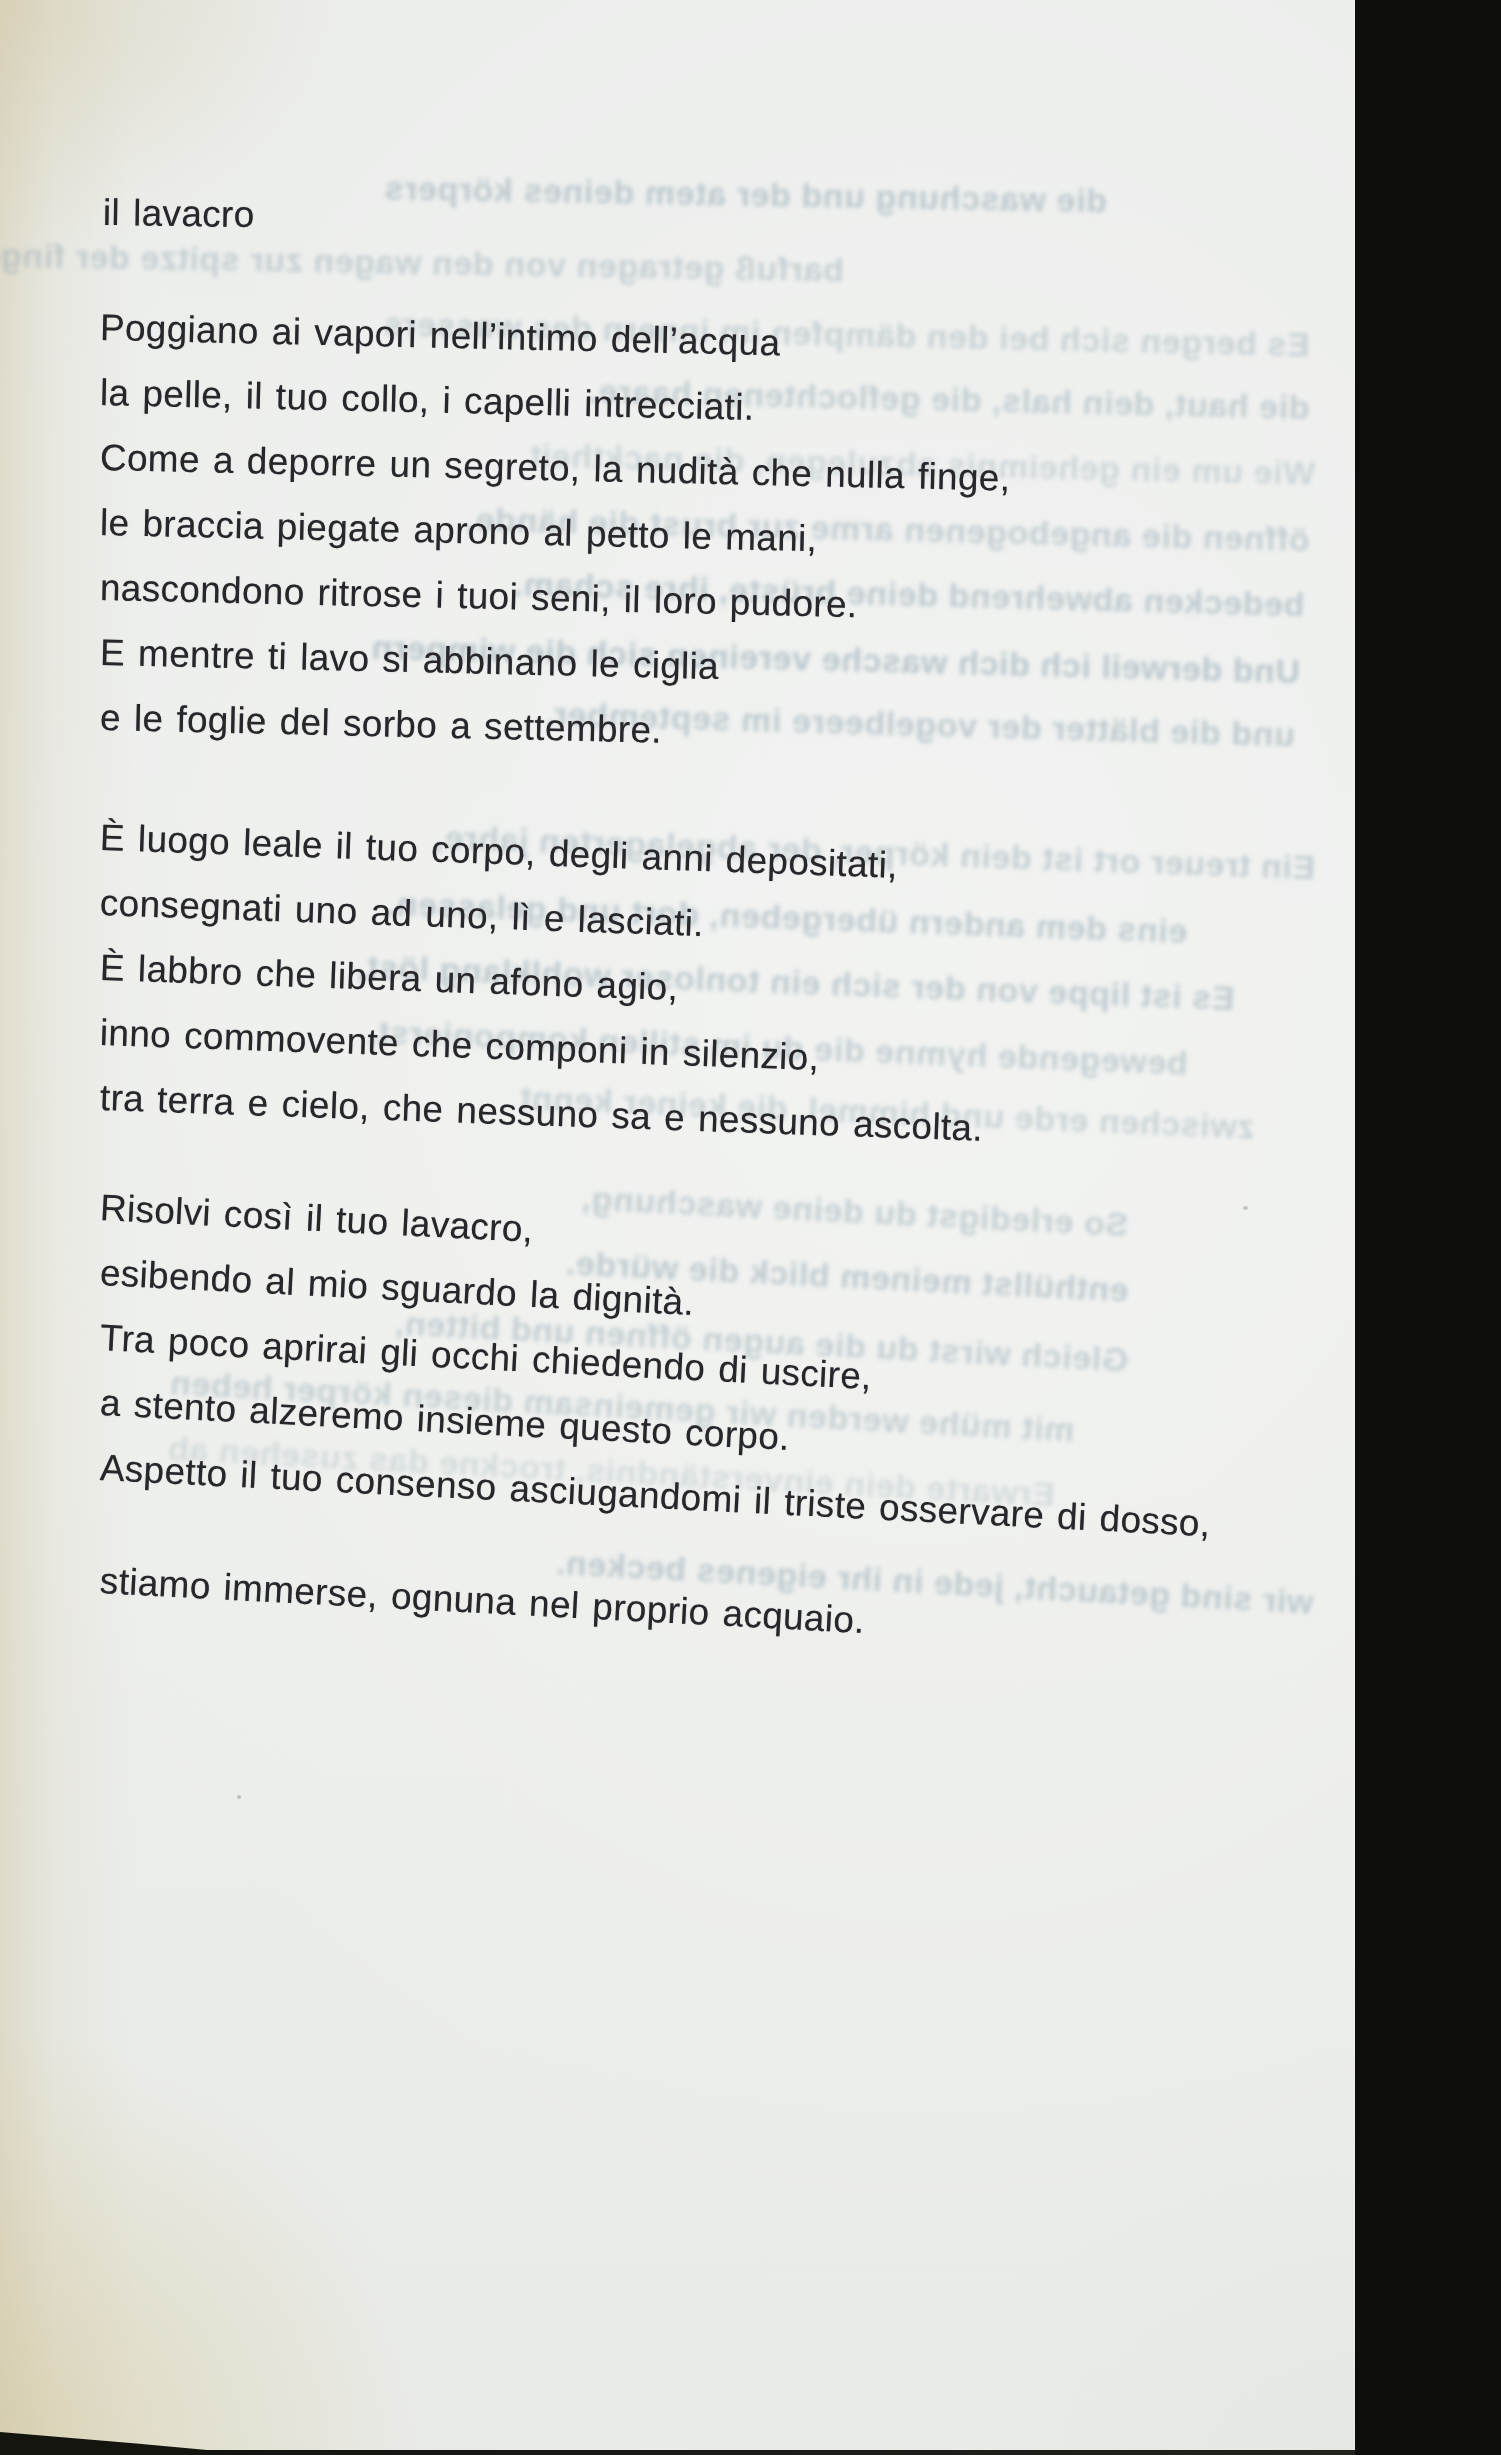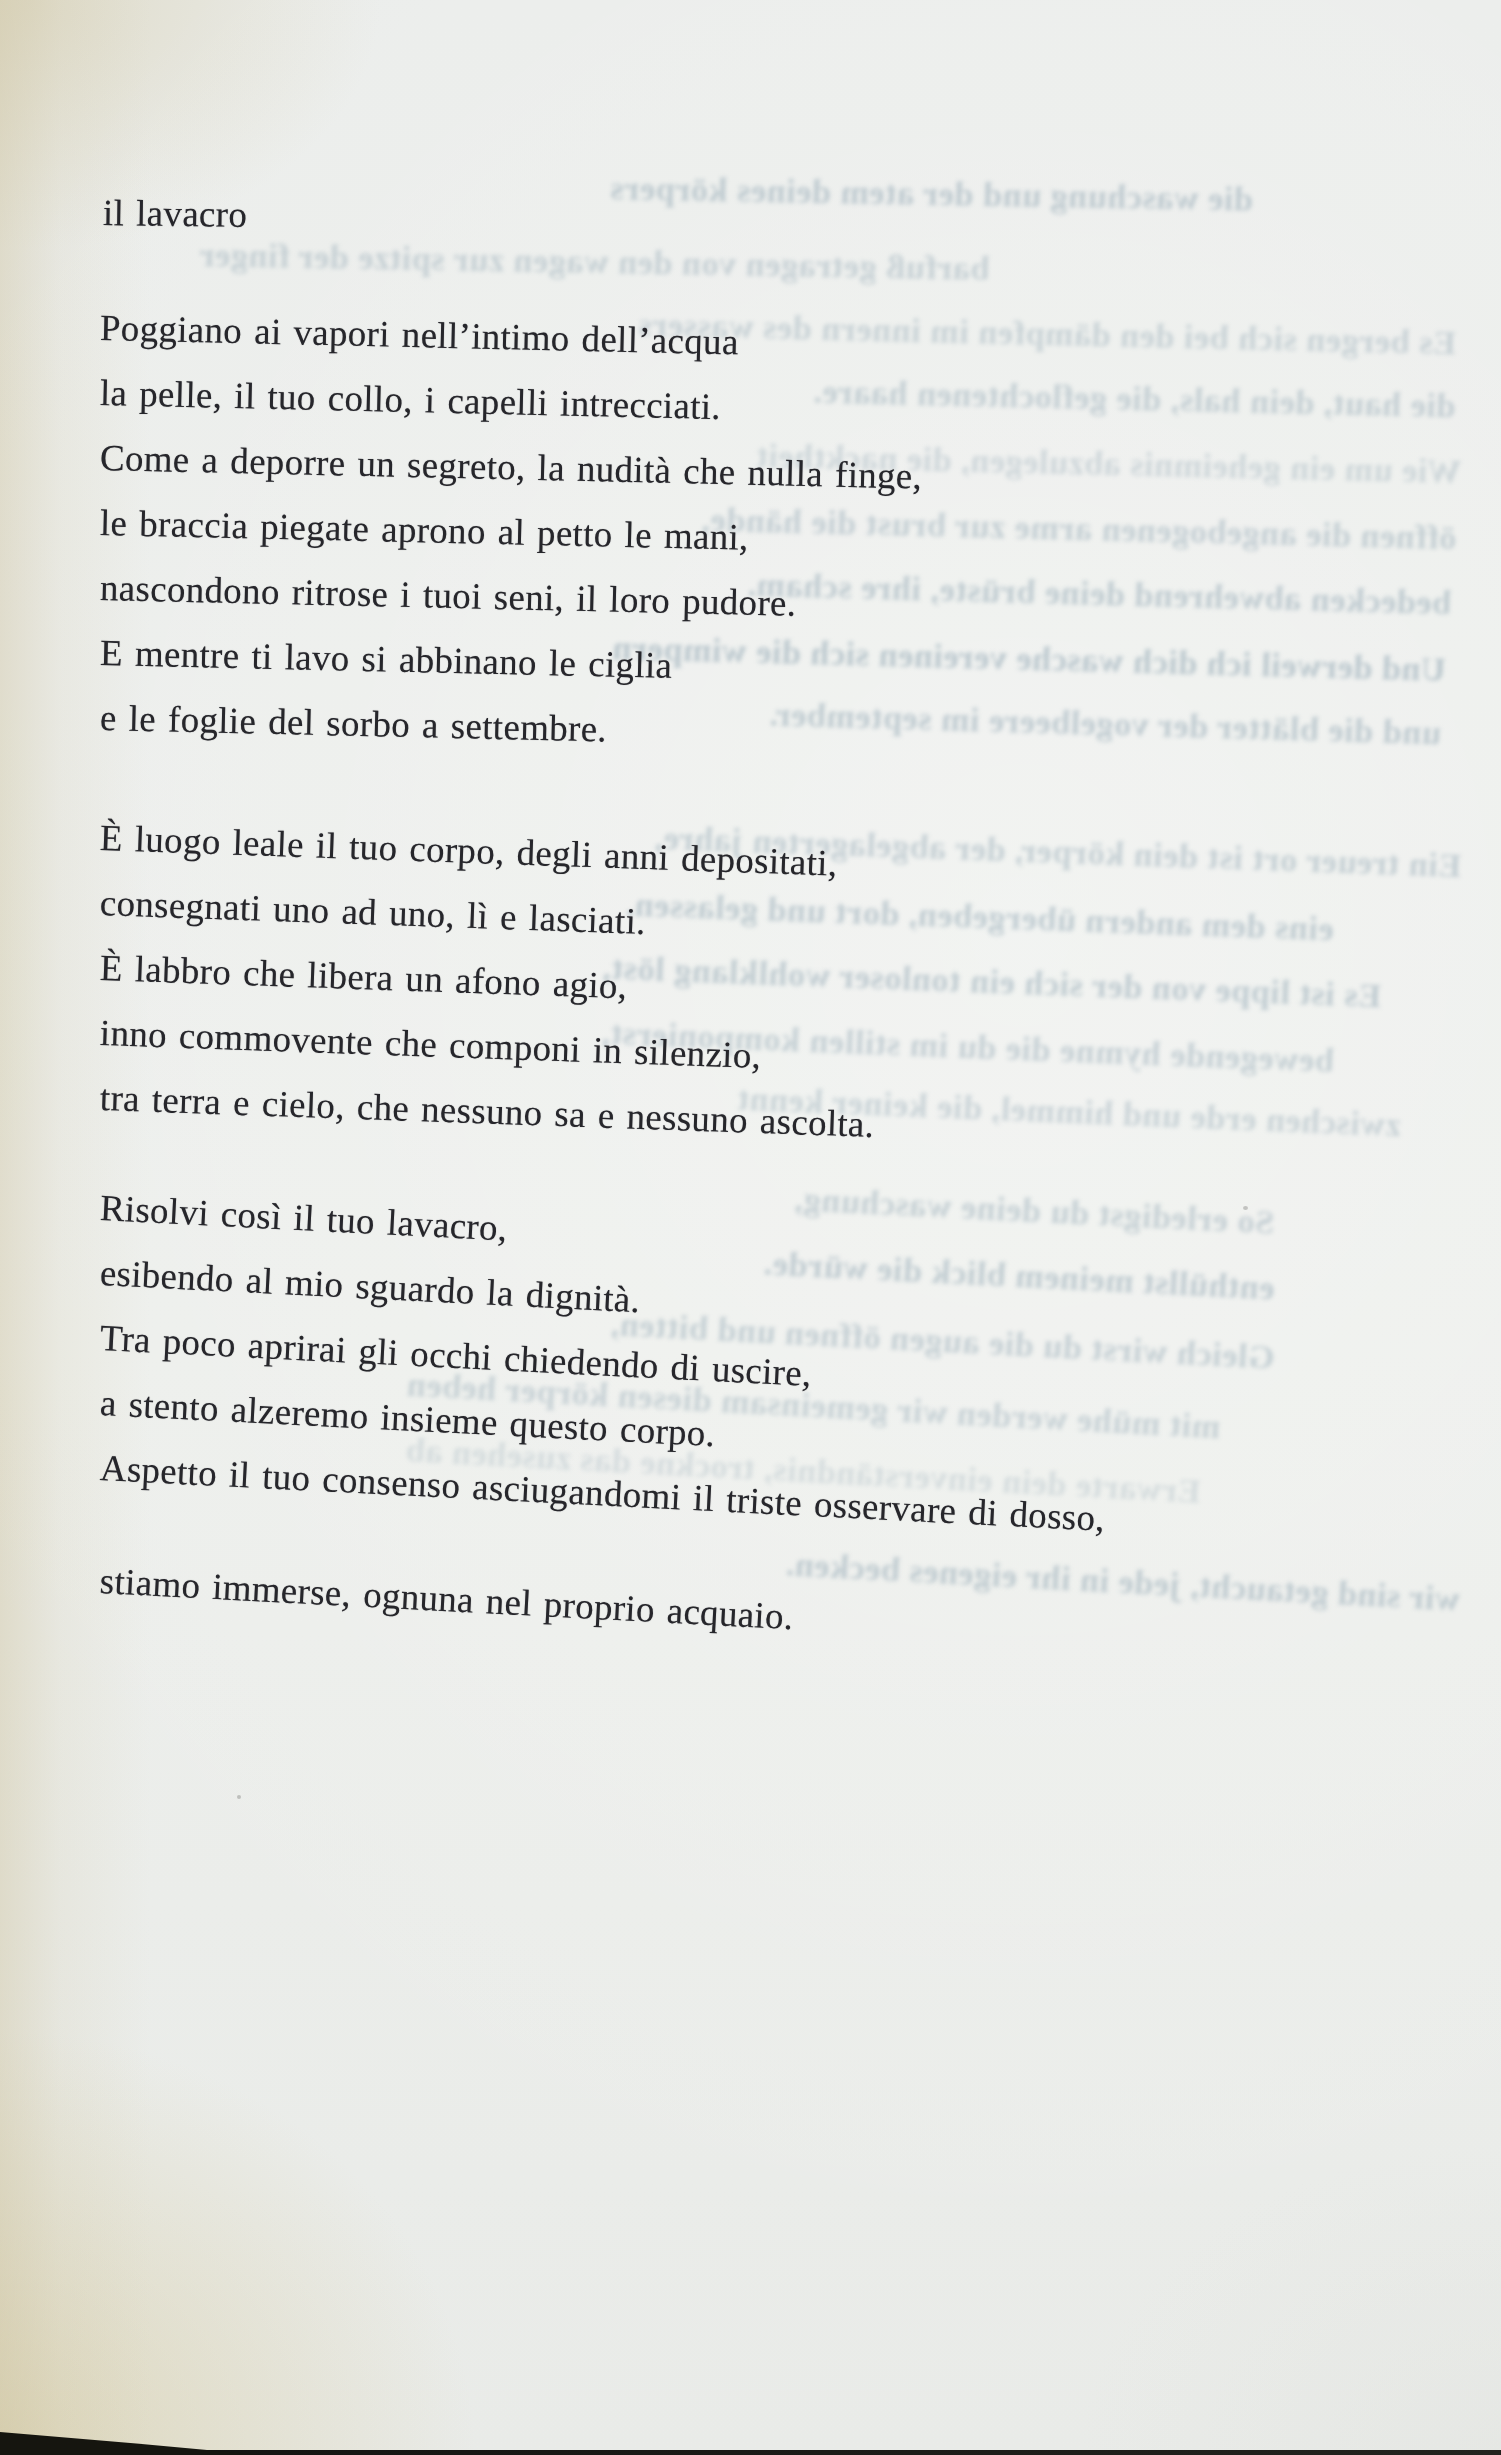--- a/index.html
+++ b/index.html
@@ -1,20 +1,20 @@
 <!DOCTYPE html>
 <html><head>
 <meta charset="utf-8">
 <style>
   html,body{margin:0;padding:0;background:#0e0e0c;}
   #canvas{
     position:relative;
-    width:1501px;height:2455px;
+    width:1355px;height:2455px;
     overflow:hidden;
-    font-family:Liberation Serif, serif;
+    font-family:Liberation Sans, sans-serif;
   }
   
   .paper{
     position:absolute;inset:0;
     background:
       radial-gradient(130% 90% at 68% 38%, rgba(255,255,255,.30), rgba(255,255,255,0) 62%),
       linear-gradient(90deg, rgba(203,191,152,.40) 0%, rgba(203,191,152,.14) 4%, rgba(203,191,152,0) 10%),
       radial-gradient(44% 24% at 0% 100%, rgba(212,200,156,.60), rgba(212,200,156,0) 72%),
       radial-gradient(30% 13% at 2% 0%, rgba(214,206,176,.55), rgba(214,206,176,0) 78%),
       radial-gradient(40% 18% at 100% 100%, rgba(226,228,224,.5), rgba(226,228,224,0) 70%),

